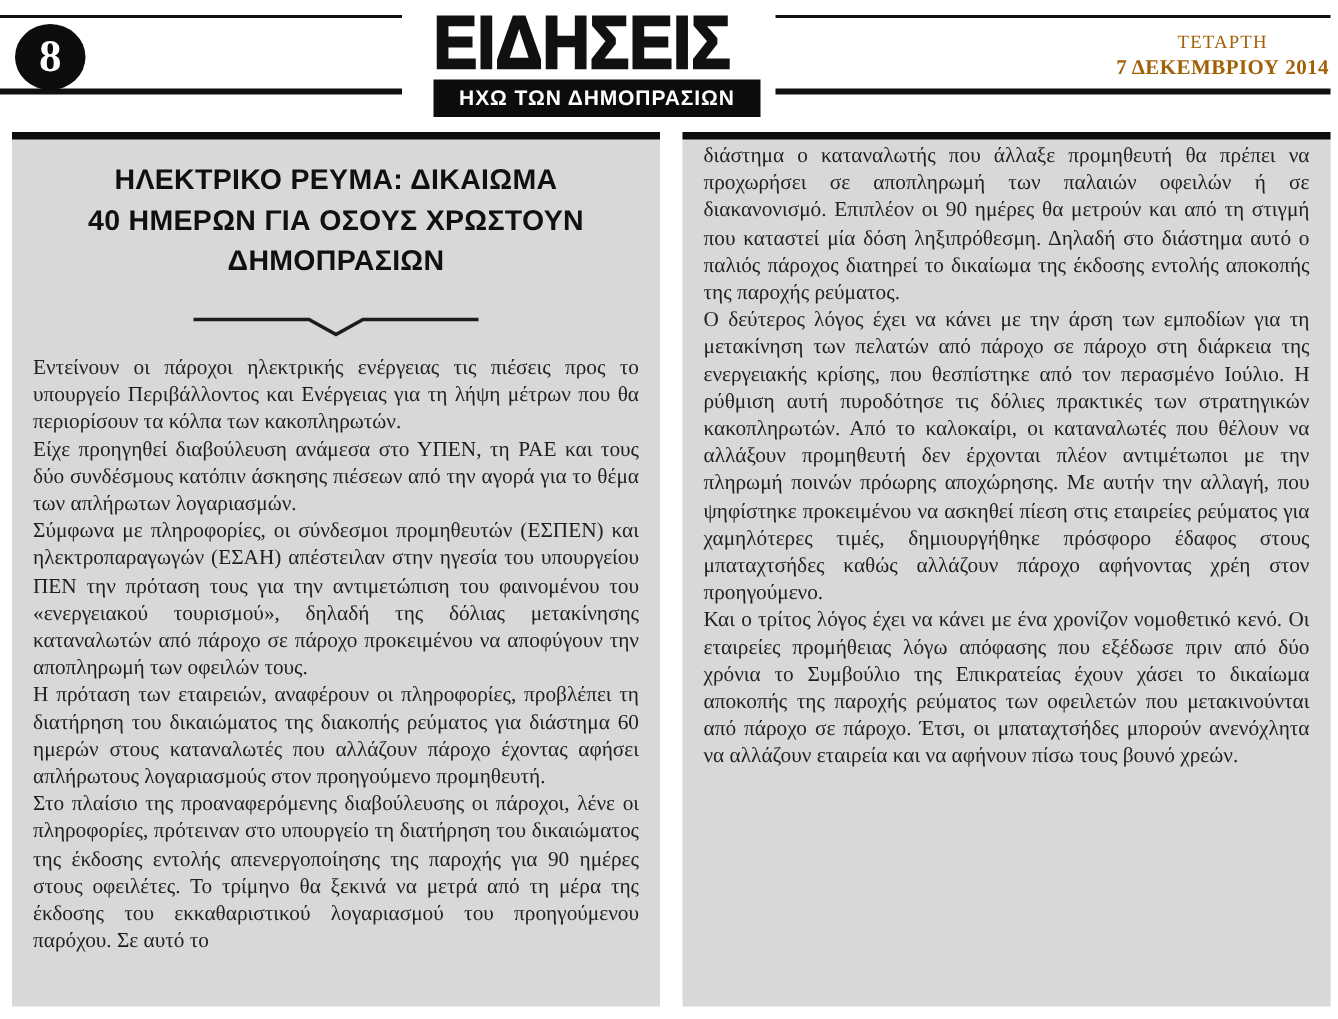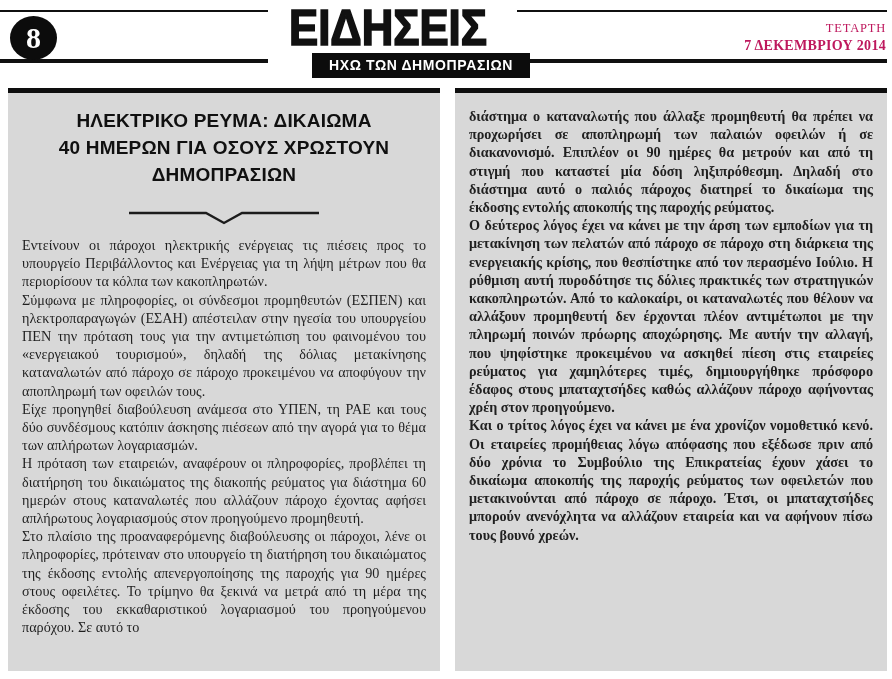--- a/index.html
+++ b/index.html
@@ -31,23 +31,23 @@
     text-align:center; color:#111;
     font-family:"Liberation Sans", sans-serif; font-weight:700;
     font-size:46px; line-height:52px; letter-spacing:0px;
     transform:scale(0.95, 1.08); transform-origin:center top;
     -webkit-text-stroke:1.6px #111;
   }
   .masthead-subtitle {
     position:absolute; left:289px; top:53px; width:218px; box-sizing:border-box;
     background:#0c0c0c; color:#ffffff; text-align:center;
     font-family:"Liberation Sans", sans-serif; font-weight:700;
-    font-size:14px; letter-spacing:0.6px; padding:4px 0 5px;margin-left:23px;
+    font-size:14px; letter-spacing:0.6px; padding:4px 0 5px;
   }
-  .issue-date { position:absolute; right:6px; top:21px; text-align:right; color:#be185d; }
+  .issue-date { position:absolute; right:6px; top:21px; text-align:center; color:#a16207; }
   .issue-date .weekday { font-size:12.5px; letter-spacing:0.8px; }
   .issue-date .full-date { font-size:14px; font-weight:700; margin-top:2px; letter-spacing:0.3px; }
 
   
   .columns { display:flex; gap:15px; padding:0 5px 0 8px; }
   .column {
     flex:1; box-sizing:border-box; height:583px; overflow:hidden;
     background:#d8d8d8; border-top:5px solid #0e0e0e;
     padding:0 14px;
   }
@@ -55,21 +55,21 @@
     margin:14px 4px 0; text-align:center; color:#101010;
     font-family:"Liberation Sans", sans-serif; font-weight:700;
     font-size:19px; line-height:27px; letter-spacing:0.2px;
   }
   .headline-divider { width:192px; height:16px; margin:22px auto 10px; display:block; }
 
   .body-text p {
     margin:0; text-align:justify; color:#1f1f1f;
     font-size:14.2px; line-height:18.2px;
   }
-  .right-body { padding-top:14px;font-weight:bold; }
+  .right-body { padding-top:2px; }
 </style>
 </head>
 <body>
 
 <div class="page">
 
   <div class="header">
     <div class="rule thin left"></div>
     <div class="rule thin right"></div>
     <div class="rule thick left"></div>
@@ -96,22 +96,22 @@
         <div>40 ΗΜΕΡΩΝ ΓΙΑ ΟΣΟΥΣ ΧΡΩΣΤΟΥΝ</div>
         <div>ΔΗΜΟΠΡΑΣΙΩΝ</div>
       </h1>
 
       <svg class="headline-divider" viewBox="0 0 192 16" xmlns="http://www.w3.org/2000/svg">
         <polyline points="1,3 78,3 96,13 114,3 191,3" fill="none" stroke="#1c1c1c" stroke-width="2.4"></polyline>
       </svg>
 
       <div class="body-text">
         <p>Εντείνουν οι πάροχοι ηλεκτρικής ενέργειας τις πιέσεις προς το υπουργείο Περιβάλλοντος και Ενέργειας για τη λήψη μέτρων που θα περιορίσουν τα κόλπα των κακοπληρωτών.</p>
+        <p>Είχε προηγηθεί διαβούλευση ανάμεσα στο ΥΠΕΝ, τη ΡΑΕ και τους δύο συνδέσμους κατόπιν άσκησης πιέσεων από την αγορά για το θέμα των απλήρωτων λογαριασμών.</p>
         <p>Σύμφωνα με πληροφορίες, οι σύνδεσμοι προμηθευτών (ΕΣΠΕΝ) και ηλεκτροπαραγωγών (ΕΣΑΗ) απέστειλαν στην ηγεσία του υπουργείου ΠΕΝ την πρόταση τους για την αντιμετώπιση του φαινομένου του «ενεργειακού τουρισμού», δηλαδή της δόλιας μετακίνησης καταναλωτών από πάροχο σε πάροχο προκειμένου να αποφύγουν την αποπληρωμή των οφειλών τους.</p>
-        <p>Είχε προηγηθεί διαβούλευση ανάμεσα στο ΥΠΕΝ, τη ΡΑΕ και τους δύο συνδέσμους κατόπιν άσκησης πιέσεων από την αγορά για το θέμα των απλήρωτων λογαριασμών.</p>
         <p>Η πρόταση των εταιρειών, αναφέρουν οι πληροφορίες, προβλέπει τη διατήρηση του δικαιώματος της διακοπής ρεύματος για διάστημα 60 ημερών στους καταναλωτές που αλλάζουν πάροχο έχοντας αφήσει απλήρωτους λογαριασμούς στον προηγούμενο προμηθευτή.</p>
         <p>Στο πλαίσιο της προαναφερόμενης διαβούλευσης οι πάροχοι, λένε οι πληροφορίες, πρότειναν στο υπουργείο τη διατήρηση του δικαιώματος της έκδοσης εντολής απενεργοποίησης της παροχής για 90 ημέρες στους οφειλέτες. Το τρίμηνο θα ξεκινά να μετρά από τη μέρα της έκδοσης του εκκαθαριστικού λογαριασμού του προηγούμενου παρόχου. Σε αυτό το</p>
       </div>
     </section>
 
     <section class="column">
       <div class="body-text right-body">
         <p>διάστημα ο καταναλωτής που άλλαξε προμηθευτή θα πρέπει να προχωρήσει σε αποπληρωμή των παλαιών οφειλών ή σε διακανονισμό. Επιπλέον οι 90 ημέρες θα μετρούν και από τη στιγμή που καταστεί μία δόση ληξιπρόθεσμη. Δηλαδή στο διάστημα αυτό ο παλιός πάροχος διατηρεί το δικαίωμα της έκδοσης εντολής αποκοπής της παροχής ρεύματος.</p>
         <p>Ο δεύτερος λόγος έχει να κάνει με την άρση των εμποδίων για τη μετακίνηση των πελατών από πάροχο σε πάροχο στη διάρκεια της ενεργειακής κρίσης, που θεσπίστηκε από τον περασμένο Ιούλιο. Η ρύθμιση αυτή πυροδότησε τις δόλιες πρακτικές των στρατηγικών κακοπληρωτών. Από το καλοκαίρι, οι καταναλωτές που θέλουν να αλλάξουν προμηθευτή δεν έρχονται πλέον αντιμέτωποι με την πληρωμή ποινών πρόωρης αποχώρησης. Με αυτήν την αλλαγή, που ψηφίστηκε προκειμένου να ασκηθεί πίεση στις εταιρείες ρεύματος για χαμηλότερες τιμές, δημιουργήθηκε πρόσφορο έδαφος στους μπαταχτσήδες καθώς αλλάζουν πάροχο αφήνοντας χρέη στον προηγούμενο.</p>
         <p>Και ο τρίτος λόγος έχει να κάνει με ένα χρονίζον νομοθετικό κενό. Οι εταιρείες προμήθειας λόγω απόφασης που εξέδωσε πριν από δύο χρόνια το Συμβούλιο της Επικρατείας έχουν χάσει το δικαίωμα αποκοπής της παροχής ρεύματος των οφειλετών που μετακινούνται από πάροχο σε πάροχο. Έτσι, οι μπαταχτσήδες μπορούν ανενόχλητα να αλλάζουν εταιρεία και να αφήνουν πίσω τους βουνό χρεών.</p>

